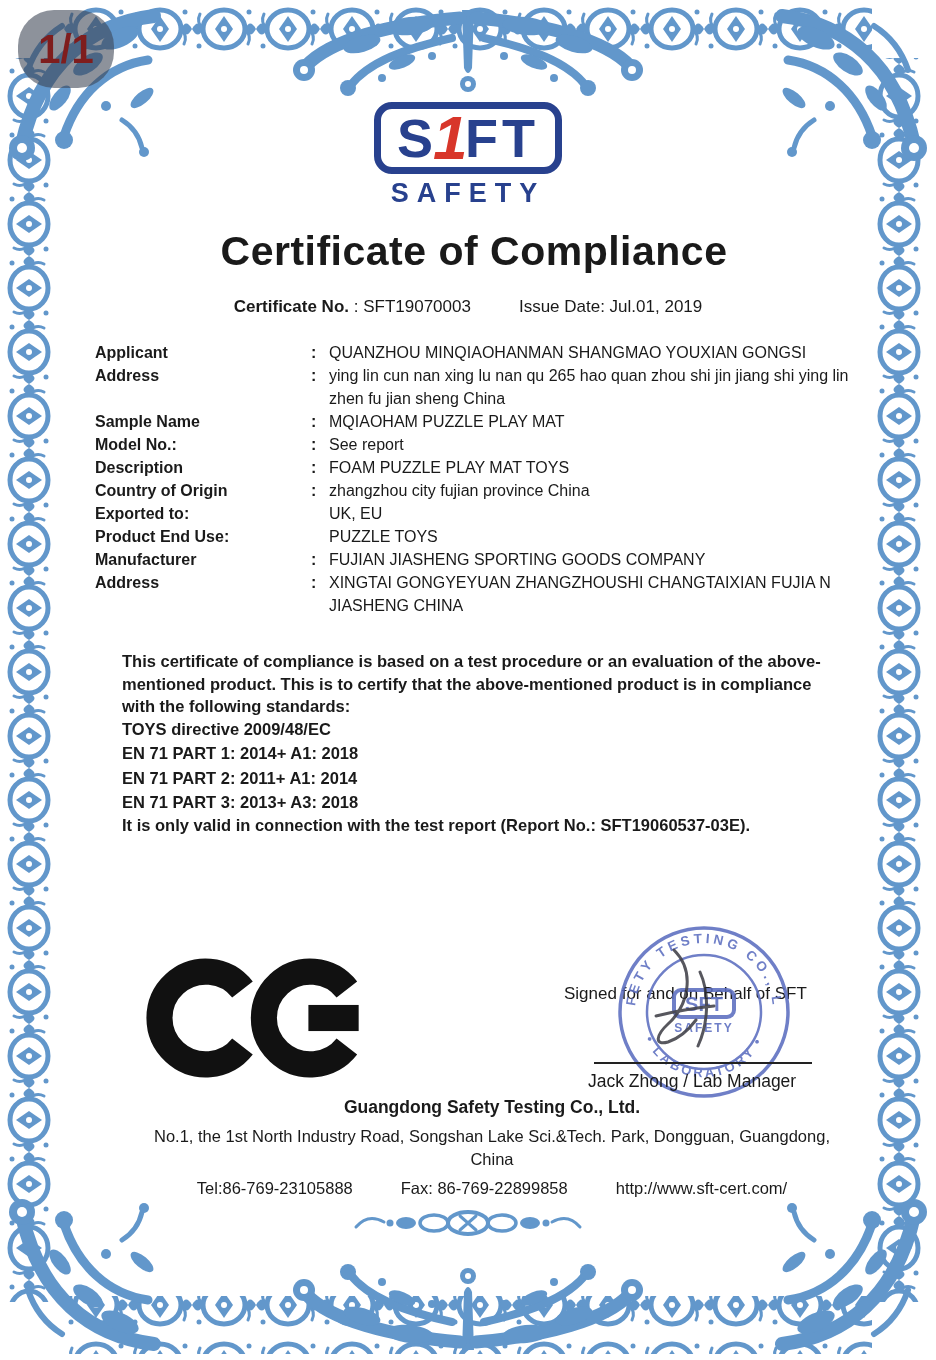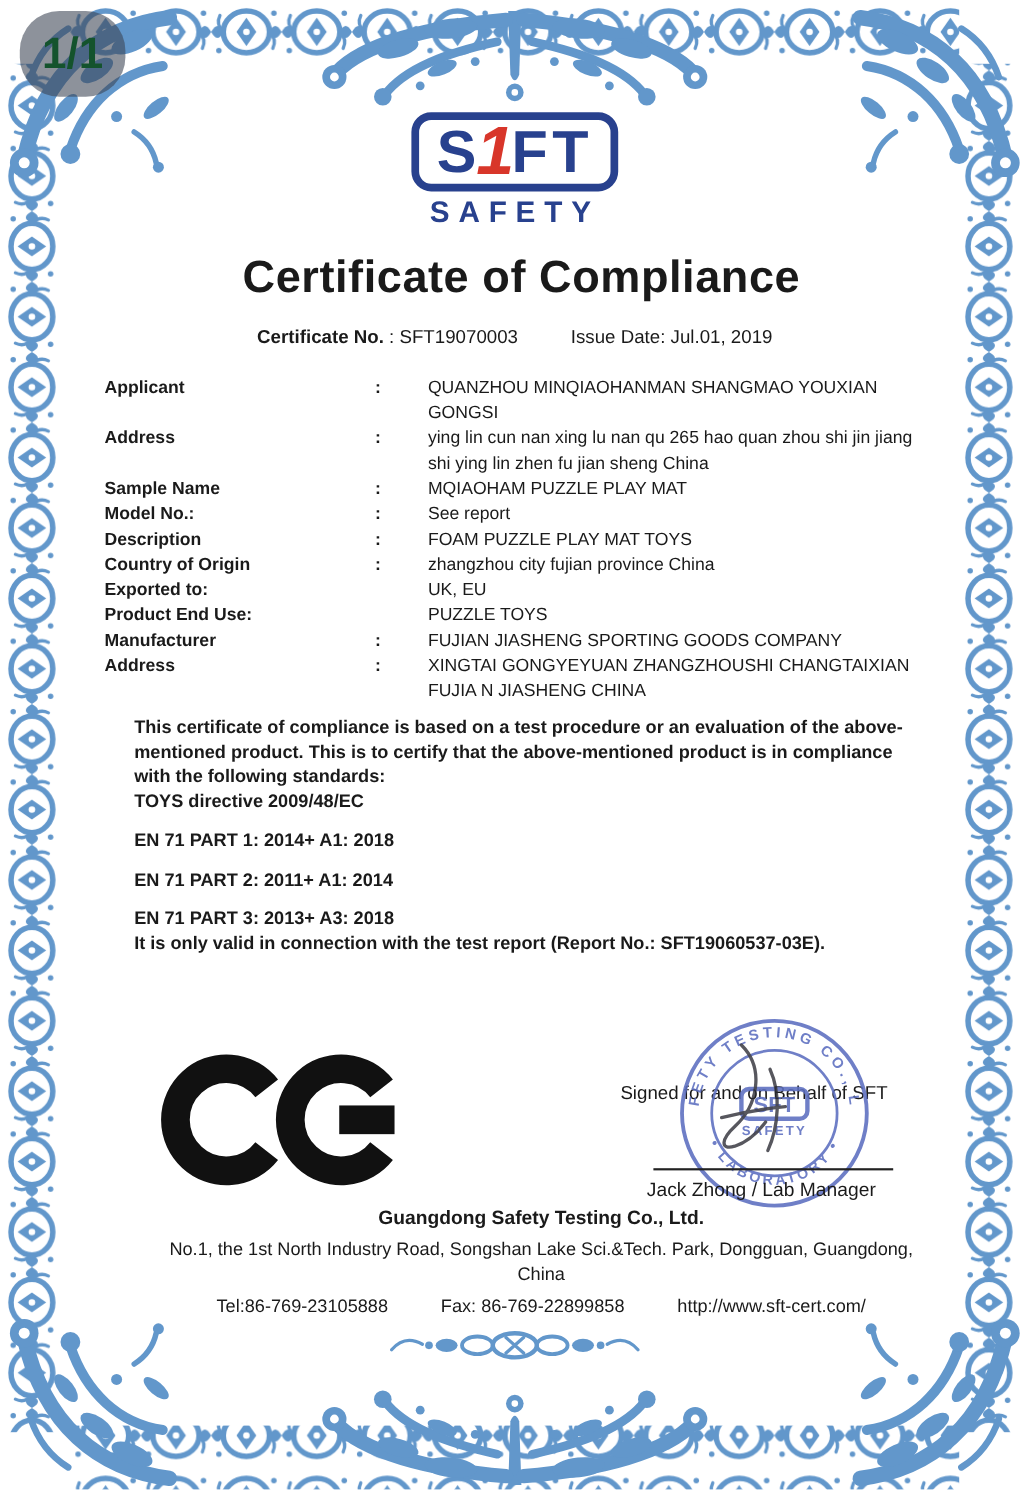--- a/index.html
+++ b/index.html
@@ -17,46 +17,46 @@
   
   .border-layer{position:absolute;inset:0;z-index:0;pointer-events:none;}
   .b-fill{fill:var(--border-blue);}
   .b-stroke{fill:none;stroke:var(--border-blue);stroke-linecap:round;}
 
   .content{position:absolute;inset:0;z-index:1;}
 
   
   .badge{position:absolute;left:18px;top:10px;width:96px;height:78px;border-radius:36px;
     background:rgba(58,68,82,0.58);display:flex;align-items:center;justify-content:center;
-    color:#14532d;font-size:40px;font-weight:bold;z-index:3;}
+    color:#7f1d1d;font-size:40px;font-weight:bold;z-index:3;}
 
   
   .logo-wrap{position:absolute;top:102px;left:0;right:0;display:flex;flex-direction:column;align-items:center;}
   .logo-box{position:relative;border:7px solid var(--logo-navy);border-radius:18px;padding:0 16px;height:72px;
     display:flex;align-items:center;background:#fff;}
   .logo-s,.logo-ft{font-size:54px;font-weight:bold;color:var(--logo-navy);letter-spacing:4px;line-height:1;}
   .logo-s{margin-right:28px;}
   .logo-one{position:absolute;left:52px;top:-2px;font-size:62px;font-weight:bold;font-style:italic;
     color:var(--logo-red);line-height:1;text-shadow:-2px 0 0 #fff,2px 0 0 #fff;}
   .logo-sub{margin-top:4px;font-size:27px;font-weight:bold;letter-spacing:8px;color:var(--logo-navy);}
 
   .doc-title{position:absolute;top:228px;left:0;right:0;text-align:center;font-size:41px;font-weight:bold;letter-spacing:0.5px;margin-left:12px;}
 
   .cert-line{position:absolute;top:297px;left:0;right:0;display:flex;justify-content:center;gap:48px;font-size:17px;}
   .cert-line b{font-weight:bold;}
 
   
   .fields{position:absolute;left:95px;top:341px;width:758px;font-size:16px;}
-  .field-row{display:grid;grid-template-columns:216px 18px 1fr;line-height:23px;gap:30px;}
+  .field-row{display:grid;grid-template-columns:216px 18px 1fr;line-height:23px;}
   .field-label{font-weight:bold;}
   .field-colon{font-weight:bold;}
 
   
   .statement-block{position:absolute;left:122px;top:650px;width:714px;font-weight:bold;font-size:16.5px;line-height:22.5px;}
-  .standard-line{margin-top:13px;}
+  .standard-line{margin-top:2px;}
   .validity{margin-top:0;}
 
   
   .ce{position:absolute;left:146px;top:950px;}
 
   
   .signed-for{position:absolute;left:564px;top:944px;font-size:17px;z-index:1;margin-top:40px;}
   .stamp{position:absolute;left:612px;top:920px;opacity:0.88;z-index:2;}
   .s-stroke{fill:none;stroke:var(--stamp-blue);}
   .s-text{fill:var(--stamp-blue);font-weight:bold;font-family:"Liberation Sans",sans-serif;}

